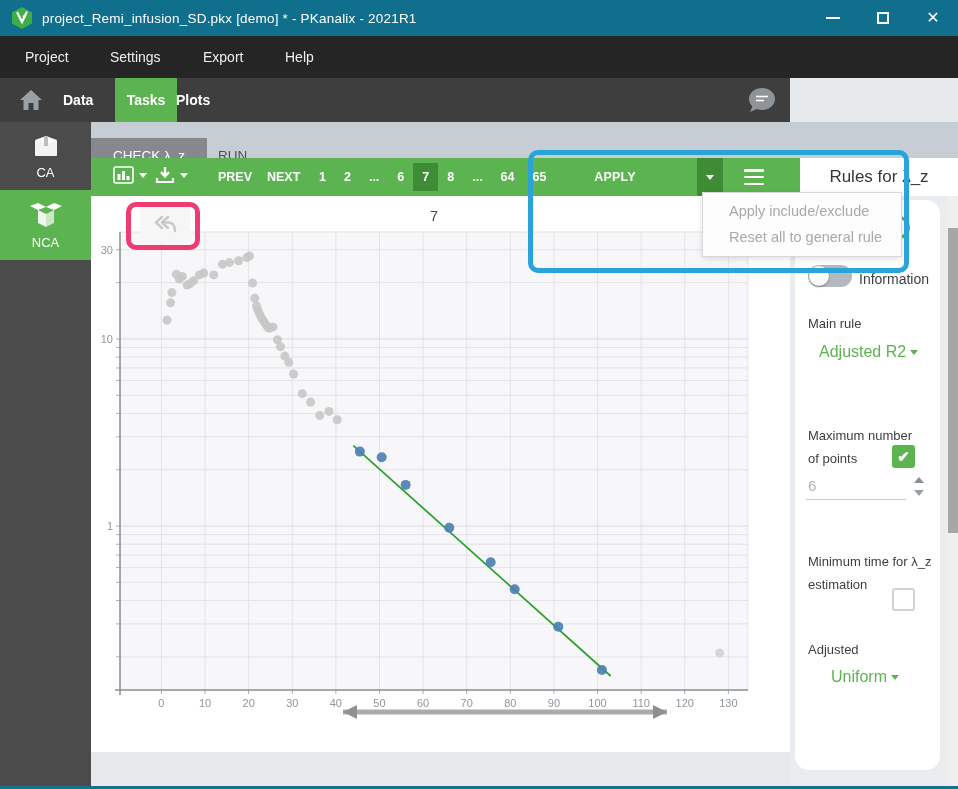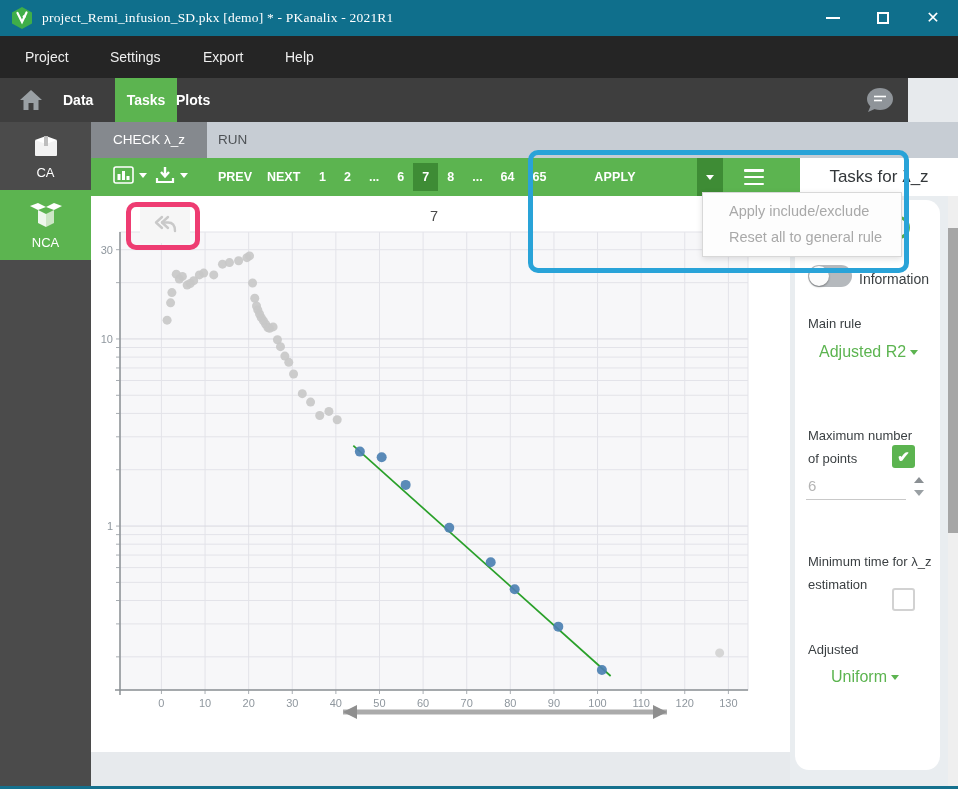--- a/index.html
+++ b/index.html
@@ -3,43 +3,43 @@
 <meta charset="utf-8">
 <style>
   * { margin:0; padding:0; box-sizing:border-box; }
   body { font-family:"Liberation Sans", sans-serif; background:#888; }
   .window { position:relative; width:958px; height:789px; background:#e7eaed; overflow:hidden;
             font-family:"Liberation Sans", sans-serif; }
   
   .titlebar { position:absolute; left:0; top:0; width:958px; height:36px; background:var(--teal,#0f6f8c);
               display:flex; align-items:center; }
   .logo { width:20px; height:22px; margin-left:12px; }
-  .title-text { color:#fff; font-size:13.5px; margin-left:10px; letter-spacing:.2px;font-family:Liberation Serif, serif; }
+  .title-text { color:#fff; font-size:13.5px; margin-left:10px; letter-spacing:.2px; }
   .win-controls { position:absolute; right:0; top:0; height:36px; display:flex; }
   .win-btn { width:50px; height:36px; display:flex; align-items:center; justify-content:center; color:#fff; }
   .min-glyph { width:14px; border-top:2px solid #fff; }
   .max-glyph { width:12px; height:12px; border:2px solid #fff; }
   .close-glyph { font-size:16px; line-height:16px; }
   
   .menubar { position:absolute; left:0; top:36px; width:958px; height:42px; background:#252525; }
   .menubar span { position:absolute; top:0; line-height:42px; color:#eee; font-size:14px; }
   
-  .navbar { position:absolute; left:0; top:78px; width:908px; height:44px; background:#3e3e3e; }
+  .navbar { position:absolute; left:0; top:78px; width:790px; height:44px; background:#3e3e3e; }
   .nav-tab { position:absolute; top:0; height:44px; line-height:44px; color:#fff; font-size:14px; font-weight:bold; }
   .nav-tab.active { background:var(--green,#5cb450); text-align:center; }
   .home { position:absolute; left:19px; top:11px; }
   .msg-icon { position:absolute; right:14px; top:9px; }
   
   .sidebar { position:absolute; left:0; top:122px; width:91px; height:665px; background:#4b4b4b; }
   .side-item { width:91px; text-align:center; color:#fff; font-size:13px; padding-top:12px; }
   .side-item .lbl { display:block; margin-top:4px; padding-bottom:10px; }
   .side-item.active { background:var(--green,#5cb450); }
   
   .subtabs { position:absolute; left:91px; top:122px; width:867px; height:36px; background:#c7cdd4; }
-  .subtab { position:absolute; top:0; height:36px; line-height:36px; font-size:13.5px; color:#4e5256; padding:0 22px; }
+  .subtab { position:absolute; top:16px; height:36px; line-height:36px; font-size:13.5px; color:#4e5256; padding:0 22px; }
   .subtab.active { background:#85898e; color:#fff; }
   
   .toolbar { position:absolute; left:91px; top:158px; width:867px; height:38px; background:#fff; }
   .toolbar-green { position:absolute; left:0; top:0; width:709px; height:38px; background:var(--green,#5cb450); }
   .tb-icon { position:absolute; top:8px; display:flex; align-items:center; }
   .caret-down { width:0; height:0; border-left:4px solid transparent; border-right:4px solid transparent;
                 border-top:5px solid #fff; margin-left:5px; }
   .tb-txt { position:absolute; top:0; height:38px; line-height:38px; color:#fff; font-size:12.5px; font-weight:bold; }
   .pagination { position:absolute; left:219px; top:0; height:38px; display:flex; align-items:center; gap:0; }
   .page { color:#fff; font-size:12.5px; font-weight:bold; padding:0 9px; height:28px; line-height:28px; }
@@ -199,21 +199,21 @@
       </div>
     <div class="apply-btn">APPLY INCLUDE/EXCLUDE</div>
     <div class="apply-caret">
       <div class="caret-down" style="margin-left:0"></div>
     </div>
     <div class="hamburger">
         <div></div>
         <div></div>
         <div></div>
       </div>
-    <div class="panel-header">Tasks for λ_z</div>
+    <div class="panel-header">Rules for λ_z</div>
   </div>
 
   <div class="chart-card">
     <svg id="chart-svg" width="699" height="556" viewBox="0 0 699 556">
         <rect x="29" y="36" width="628" height="458" fill="#f7f7f9"></rect>
         <line x1="70.43055555555556" y1="36" x2="70.43055555555556" y2="494" stroke="#e3e3e9" stroke-width="1"></line>
         <line x1="70.43055555555556" y1="494" x2="70.43055555555556" y2="498" stroke="#a8adb2" stroke-width="1"></line>
         <text x="70.43055555555556" y="511" font-size="11" fill="#8f979e" text-anchor="middle" font-family="Liberation Sans, sans-serif">0</text>
         <line x1="114.04166666666667" y1="36" x2="114.04166666666667" y2="494" stroke="#e3e3e9" stroke-width="1"></line>
         <line x1="114.04166666666667" y1="494" x2="114.04166666666667" y2="498" stroke="#a8adb2" stroke-width="1"></line>

